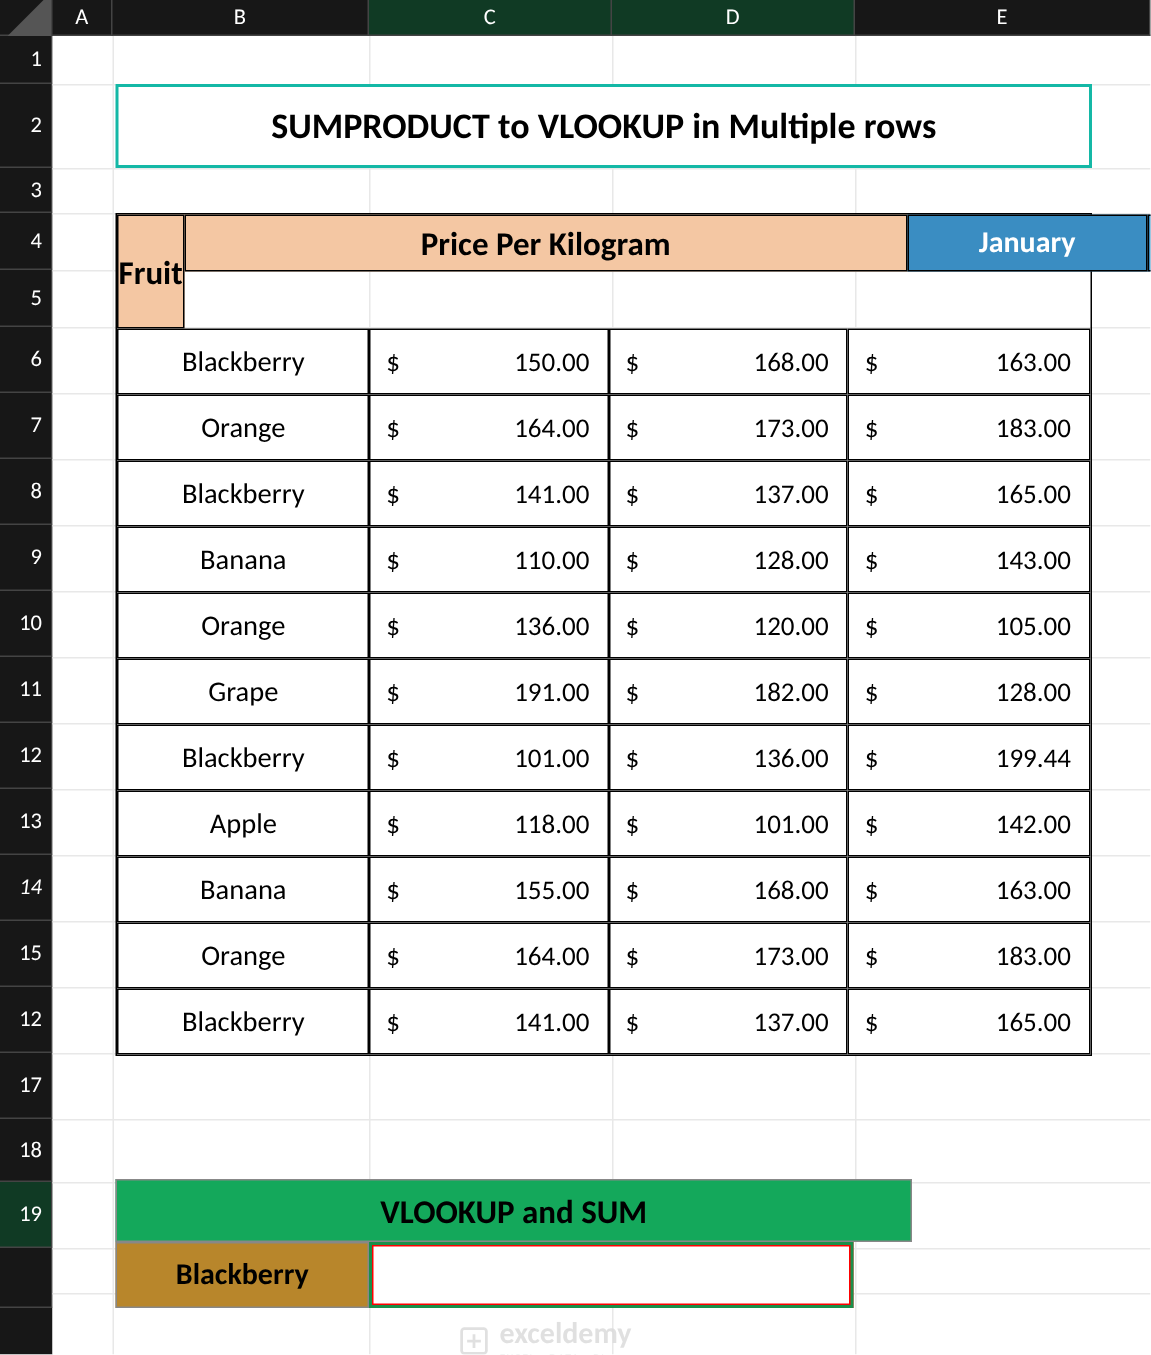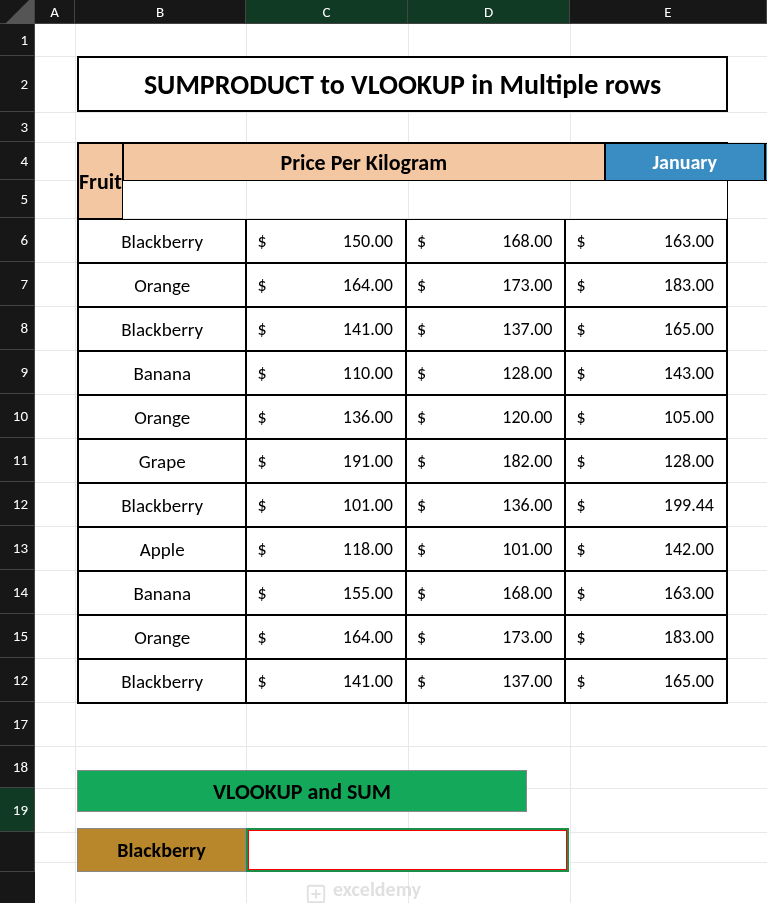--- a/index.html
+++ b/index.html
@@ -42,25 +42,25 @@
     background:#fff;
   }
   .faint-grid {
     position:absolute; inset:0;
   }
   .faint-grid .vline {position:absolute;top:0;bottom:0;width:1px;background:#e8e8e8;}
   .faint-grid .hline {position:absolute;left:0;right:0;height:1px;background:#e8e8e8;}
 
   .title-box {
     position:absolute;
-    border:2px solid #000000;
+    border:2px solid #14b8a6;
     background:#fff;
     color:#000;
     font-weight:700;
-    font-size:28px;
+    font-size:24px;
     display:flex;align-items:center;justify-content:center;
     text-align:right;
   }
   .tbl {
     position:absolute;
     border:1px solid #000;
   }
   .tbl-row { display:flex; }
   .tbl-cell {
     border:1px solid #000;
@@ -138,21 +138,21 @@
       <div style="height: 38px;">4</div>
       <div style="height: 38px;">5</div>
       <div style="height: 44px;">6</div>
       <div style="height: 44px;">7</div>
       <div style="height: 44px;">8</div>
       <div style="height: 44px;">9</div>
       <div style="height: 44px;">10</div>
       <div style="height: 44px;">11</div>
       <div style="height: 44px;">12</div>
       <div style="height: 44px;">13</div>
-      <div style="height: 44px;">14</div>
+      <div style="height: 44px; font-style: italic;">14</div>
       <div style="height: 44px;">15</div>
       <div style="height: 44px;">12</div>
       <div style="height: 44px;">17</div>
       <div style="height: 42px;">18</div>
       <div class="active" style="height: 44px;">19</div>
       <div style="height: 40px;"></div>
     </div>
 
   <div class="grid-area">
     <div class="faint-grid">
@@ -359,21 +359,21 @@
               <span>137.00</span>
             </div>
             <div class="tbl-cell money" style="width: 162px; height: 44px;">
               <span class="sym">$</span>
               <span>165.00</span>
             </div>
           </div>
         </div>
     </div>
 
-    <div class="vlookup-hdr" style="left:42px;top:746px;width:450px;height:42px">VLOOKUP and SUM</div>
+    <div class="vlookup-hdr" style="left:42px;top:762px;width:531px;height:42px">VLOOKUP and SUM</div>
     <div class="vlookup-label" style="left:42px;top:804px;width:169px;height:44px">Blackberry</div>
     <div class="vlookup-input" style="left:211px;top:804px;width:323px;height:44px"></div>
 
     <div class="selection-border" style="left:211px;top:804px;width:323px;height:44px"></div>
 
     <div class="watermark" style="left:270px;top:853px">
       <svg viewBox="0 0 24 24">
           <rect x="3" y="3" width="18" height="18" rx="2" fill="none" stroke="#d9d9d9" stroke-width="2"></rect>
           <path d="M7 12 h10 M12 7 v10" stroke="#d9d9d9" stroke-width="2"></path>
         </svg>

